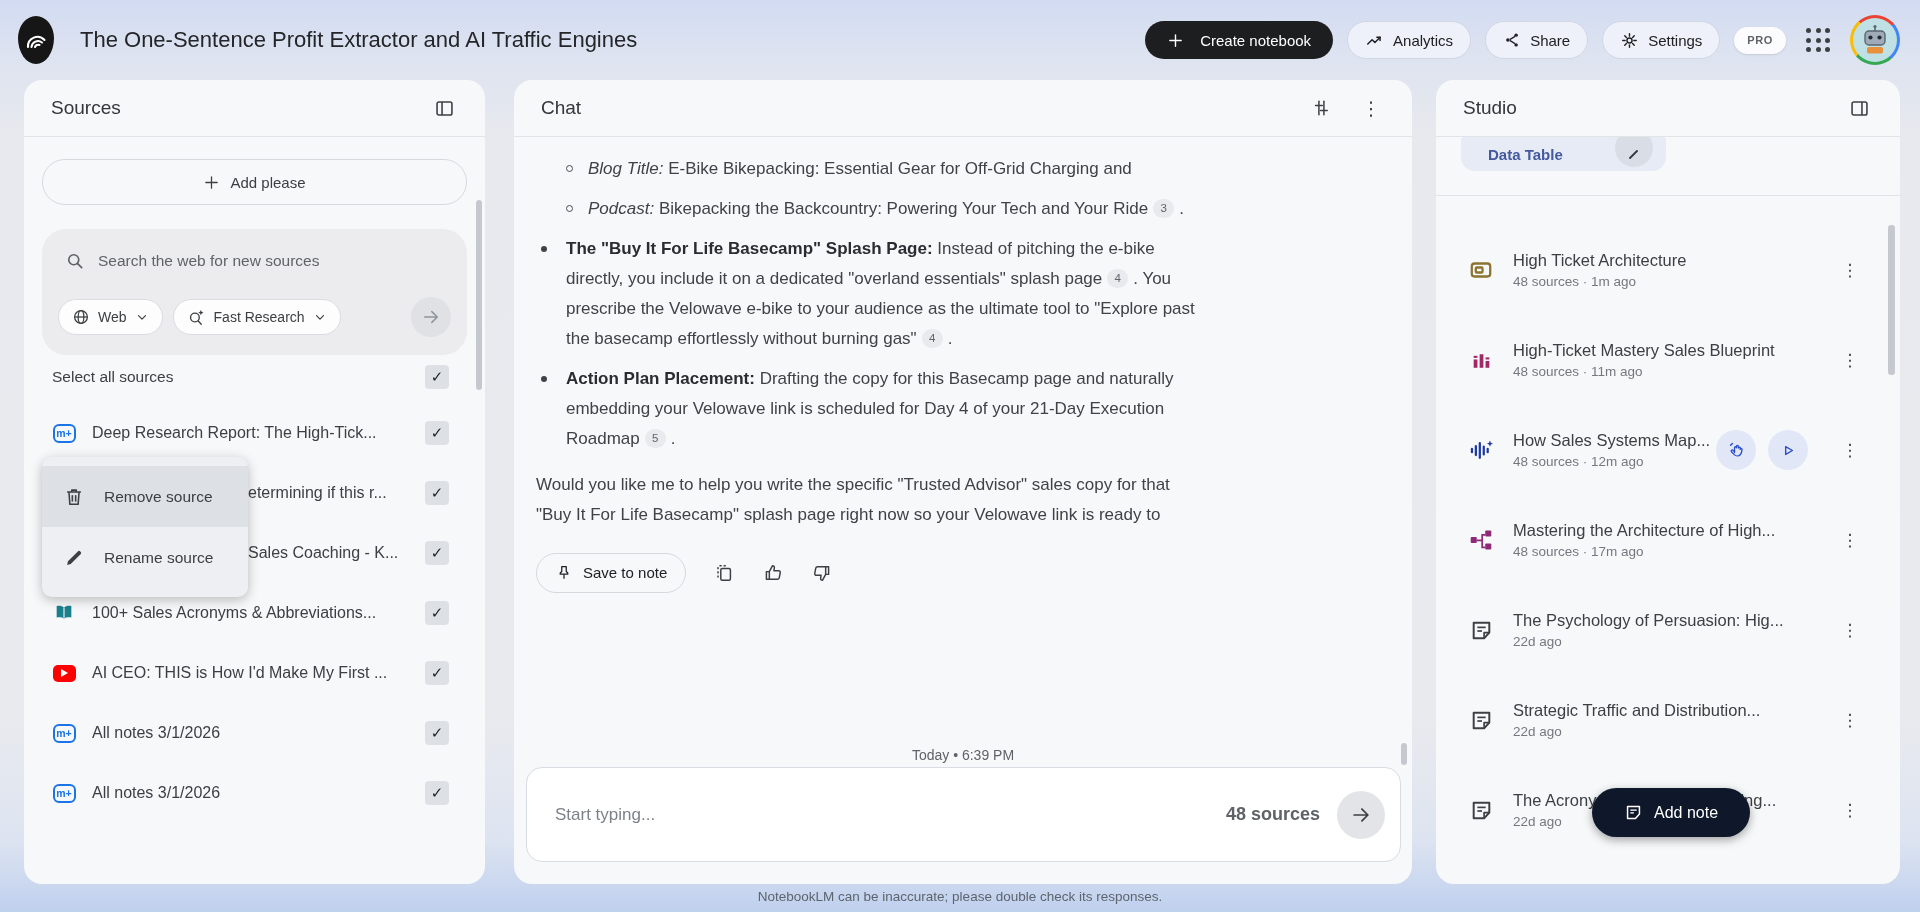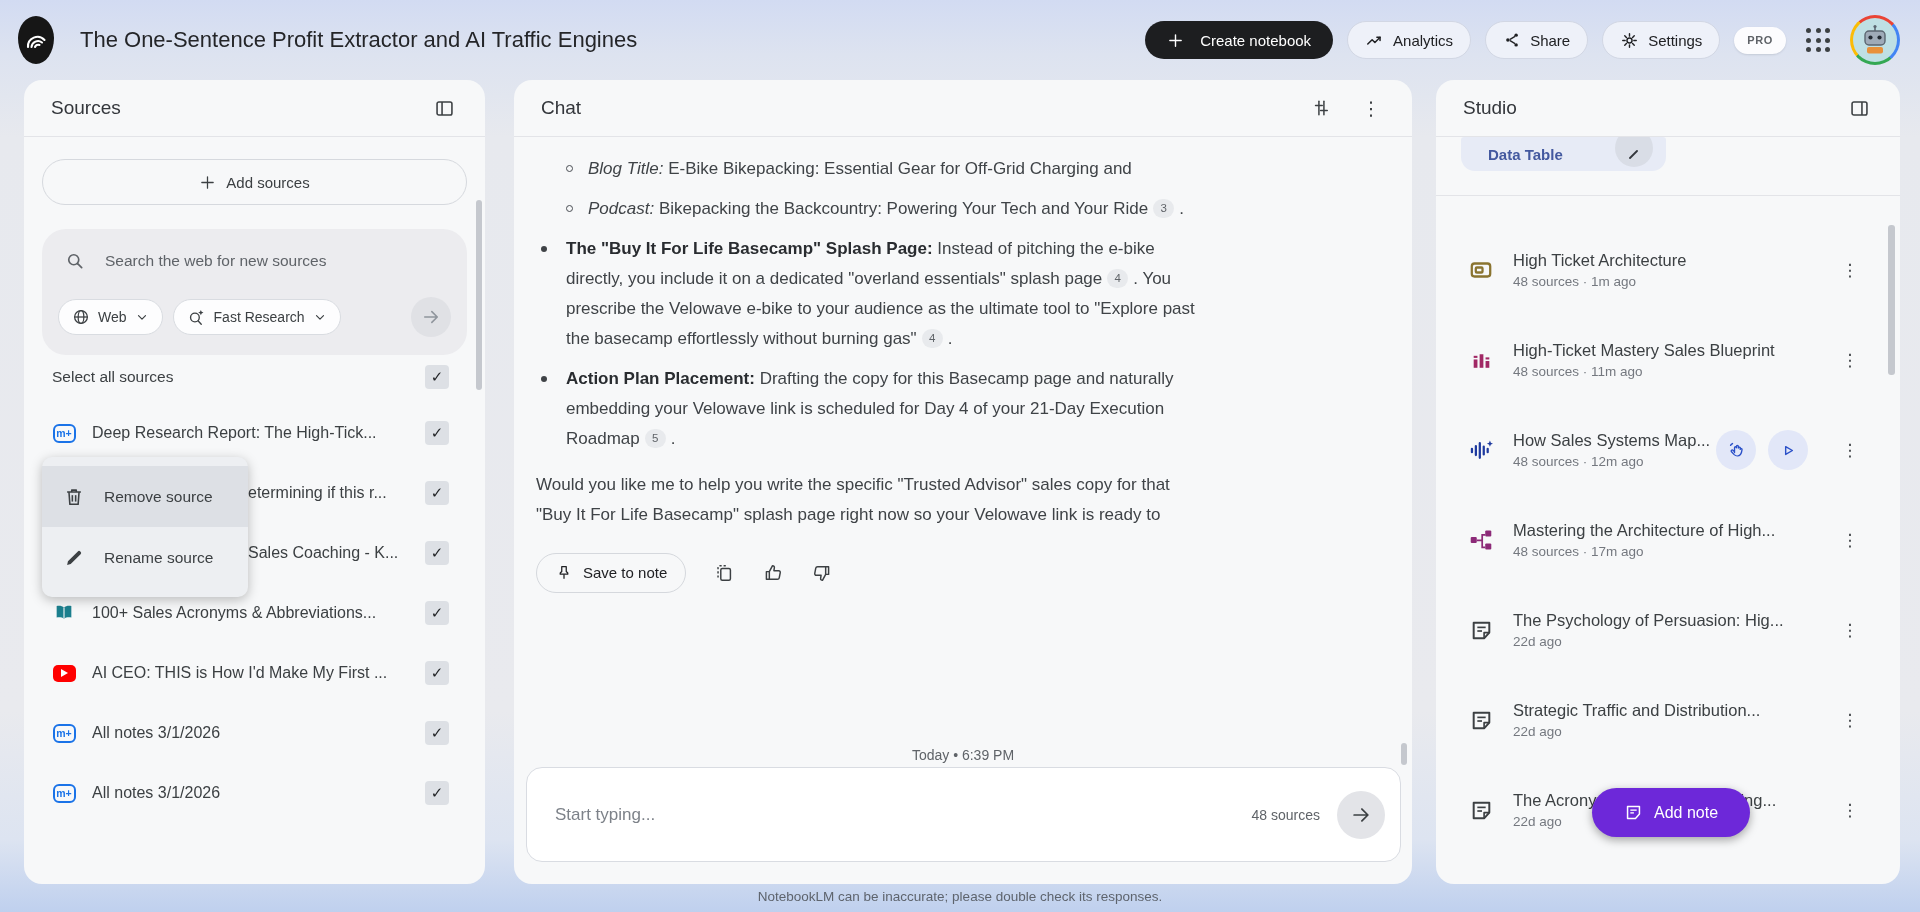--- a/index.html
+++ b/index.html
@@ -31,21 +31,21 @@
   .panel-chat{left:514px;width:898px;}
   .panel-studio{left:1436px;width:464px;}
   .p-head{height:57px;display:flex;align-items:center;padding:0 24px 0 27px;border-bottom:1px solid #e3e4e8;}
   .p-title{font-size:19px;color:#33363b;}
   .p-head .sp{margin-left:auto;}
   .icon-btn{width:34px;height:34px;display:flex;align-items:center;justify-content:center;color:#3c4043;cursor:pointer;}
   
   .add-btn{margin:22px 18px 0;height:46px;border:1px solid #d6d9de;border-radius:23px;display:flex;align-items:center;
            justify-content:center;gap:10px;font-size:15px;color:#3c4043;cursor:pointer;}
   .search-card{margin:24px 18px 0;background:#ececef;border-radius:24px;padding:18px 16px 18px;}
-  .search-row{display:flex;align-items:center;gap:20px;color:#5f6368;font-size:15.5px;padding:0 7px;height:28px;}
+  .search-row{display:flex;align-items:center;gap:13px;color:#5f6368;font-size:15.5px;padding:0 7px;height:28px;}
   .filter-row{display:flex;align-items:center;gap:10px;margin-top:22px;height:40px;}
   .pill-sm{height:36px;background:#fdfdfe;border:1px solid #d9dce1;border-radius:18px;display:flex;align-items:center;
            gap:8px;padding:0 13px;font-size:14px;color:#3c4043;cursor:pointer;}
   .go-btn{margin-left:auto;width:40px;height:40px;border-radius:50%;background:#e0e1e5;display:flex;align-items:center;
           justify-content:center;color:#8f959c;cursor:pointer;}
   .select-row{display:flex;align-items:center;height:36px;margin-top:4px;padding:0 36px 0 28px;font-size:15.5px;color:#3c4043;}
   .src-list{margin-top:8px;}
   .src-row{display:flex;align-items:center;height:60px;padding:0 36px 0 28px;gap:16px;cursor:pointer;}
   .src-icon{width:24px;flex:none;display:flex;justify-content:center;}
   .src-title{flex:1;font-size:16px;color:#3c4043;white-space:nowrap;overflow:hidden;min-width:0;}
@@ -79,41 +79,41 @@
   .closing{margin-top:16px;}
   .actions-row{display:flex;align-items:center;gap:27px;margin-top:23px;}
   .save-pill{height:40px;border:1px solid #d5d8dd;border-radius:20px;display:inline-flex;align-items:center;gap:10px;
              padding:0 18px;font-size:15px;color:#202124;cursor:pointer;}
   .mini-act{color:#3c4043;cursor:pointer;}
   .timestamp{position:absolute;top:647px;left:0;right:0;text-align:center;font-size:14px;color:#5f6368;margin-top:20px;}
   .input-box{position:absolute;left:12px;right:11px;top:687px;height:95px;background:#fff;border:1px solid #d9dce2;
              border-radius:16px;display:flex;align-items:center;padding:0 15px 0 26px;}
   .input-box input{flex:1;border:none;outline:none;font-size:17px;font-family:"Liberation Sans",sans-serif;color:#202124;background:transparent;}
   .input-box input::placeholder{color:#7d8289;}
-  .count{font-size:14px;color:#5f6368;margin-right:17px;white-space:nowrap;}
+  .count{font-size:18px;color:#5f6368;margin-right:17px;white-space:nowrap;font-weight:bold;}
   .send-btn{width:48px;height:48px;border-radius:50%;background:#e3e4e8;display:flex;align-items:center;justify-content:center;
             color:#3c4043;cursor:pointer;flex:none;}
   
   .studio-body{position:absolute;top:57px;left:0;right:0;bottom:0;overflow:hidden;}
   .dt-chip{position:absolute;left:25px;top:0;width:205px;height:34px;background:#e7ebf6;border-radius:3px 3px 14px 14px;
            display:flex;align-items:center;padding-left:27px;font-size:15px;font-weight:600;color:#44599f;cursor:pointer;}
   .dt-circle{position:absolute;left:179px;top:-8px;width:38px;height:38px;border-radius:50%;background:#d9dde6;
              display:flex;align-items:flex-end;justify-content:center;padding-bottom:7px;cursor:pointer;}
   .divider2{position:absolute;left:0;right:0;top:58px;border-top:1px solid #e3e4e8;}
   .st-list{position:absolute;left:0;right:0;top:88px;}
   .st-row{height:90px;display:flex;align-items:center;padding:0 38px 0 30px;gap:17px;position:relative;cursor:pointer;}
   .st-icon{width:30px;flex:none;display:flex;justify-content:center;}
   .st-txt{flex:1;min-width:0;}
   .st-title{font-size:16.5px;color:#3c4043;white-space:nowrap;overflow:hidden;}
   .st-meta{font-size:13.5px;color:#74787f;margin-top:4px;}
   .st-dots{flex:none;width:24px;text-align:center;color:#3c4043;font-size:17px;letter-spacing:0;cursor:pointer;}
   .st-actions{position:absolute;right:92px;top:50%;transform:translateY(-50%);display:flex;gap:12px;}
   .round-action{width:40px;height:40px;border-radius:50%;background:#e2e7f8;display:flex;align-items:center;
                 justify-content:center;color:#2a50c8;cursor:pointer;}
-  .add-note{position:absolute;left:156px;top:708px;width:158px;height:49px;background:#6d28d9;border-radius:25px;color:#fff;
+  .add-note{position:absolute;left:156px;top:708px;width:158px;height:49px;background:#0f172a;border-radius:25px;color:#fff;
             display:flex;align-items:center;justify-content:center;gap:11px;font-size:16px;cursor:pointer;
             box-shadow:0 3px 10px rgba(0,0,0,.35);z-index:5;}
   
   .footnote{position:absolute;left:0;right:0;top:889px;text-align:center;font-size:13.5px;color:#5e646d;}
 </style>
 </head>
 <body>
 
 <div class="app">
 
@@ -192,21 +192,21 @@
             <rect x="3.5" y="4.5" width="17" height="15" rx="2"></rect>
             <line x1="9.2" y1="4.5" x2="9.2" y2="19.5"></line>
           </svg>
       </span>
     </div>
 
     <div class="add-btn">
       <svg width="17" height="17" viewBox="0 0 24 24" stroke="#3c4043" stroke-width="1.8" stroke-linecap="round">
           <path d="M12 4v16M4 12h16"></path>
         </svg>
-      <span>Add sources</span>
+      <span>Add please</span>
     </div>
 
     <div class="search-card">
       <div class="search-row">
         <svg width="20" height="20" viewBox="0 0 24 24" fill="none" stroke="#5f6368" stroke-width="2" stroke-linecap="round">
             <circle cx="10.5" cy="10.5" r="6"></circle>
             <line x1="15.2" y1="15.2" x2="20" y2="20"></line>
           </svg>
         <span>Search the web for new sources</span>
       </div>

